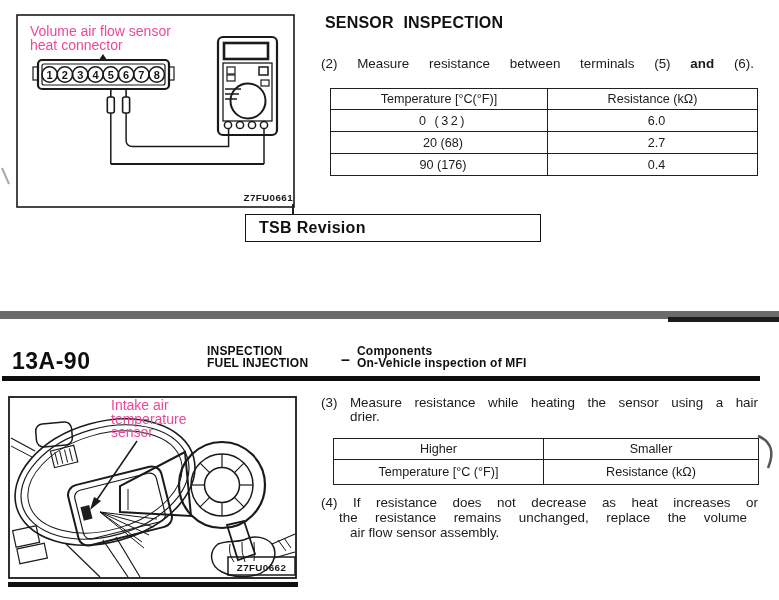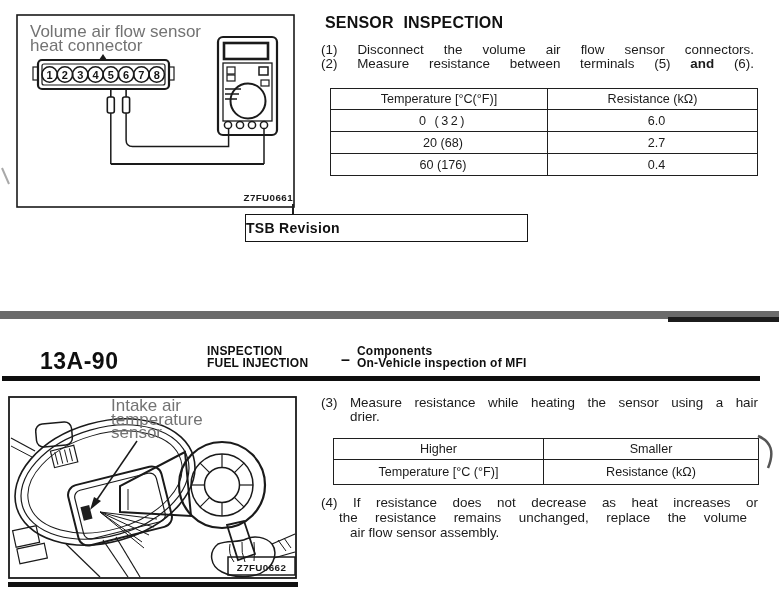--- a/index.html
+++ b/index.html
@@ -2,33 +2,33 @@
 <html><head>
 <meta charset="utf-8">
 <style>
   html,body{margin:0;padding:0;background:#fff;}
   .page{position:relative;width:779px;height:600px;background:#ffffff;overflow:hidden;
         font-family:"Liberation Sans", sans-serif;color:#161616;}
   .abs{position:absolute;}
   .just{text-align:justify;text-align-last:justify;}
   .body-text{font-size:13.4px;line-height:14px;color:#1b1b1b;}
   .heading{font-size:16px;font-weight:bold;letter-spacing:.2px;word-spacing:5px;color:#111;}
-  .fig-label{font-size:17px;line-height:13.5px;color:#737373;}
+  .fig-label{font-size:14px;line-height:13.5px;color:#ec4899;}
   table{border-collapse:collapse;table-layout:fixed;}
   td,th{border:1.7px solid #1f1f1f;text-align:center;vertical-align:middle;
         font-size:12.6px;font-weight:normal;padding:0;color:#1b1b1b;}
   .t1 th{height:20px;} .t1 td{height:21px;padding-left:8px;}
   .t2 th{height:24px;} .t2 td{height:20px;}
   .ls{letter-spacing:2.5px;}
   .tsb{border:1.8px solid #151515;width:281px;height:26px;display:flex;align-items:center;
-       padding-left:0;font-size:14px;font-weight:bold;letter-spacing:.3px;color:#111;}
+       padding-left:13px;font-size:16px;font-weight:bold;letter-spacing:.3px;color:#111;}
   .band-gray{background:#6b6b6b;}
   .band-black{background:#1c1c1c;}
   .rule{background:#0e0e0e;}
-  .pageno{font-size:23px;font-weight:bold;letter-spacing:.5px;color:#0f0f0f;margin-left:28px;}
+  .pageno{font-size:23px;font-weight:bold;letter-spacing:.5px;color:#0f0f0f;}
   .sec{font-size:12px;font-weight:bold;line-height:11.5px;letter-spacing:.2px;color:#0f0f0f;}
   .dash{font-size:16px;font-weight:bold;color:#0f0f0f;}
   svg{display:block;}
   .ink{stroke:#1a1a1a;fill:none;}
 </style>
 </head>
 <body>
 
 <div class="page">
 
@@ -97,24 +97,20 @@
     <div>Volume air flow sensor</div>
     <div>heat connector</div>
   </div>
 
   <svg class="abs" style="left:0;top:160px;" width="12" height="30" viewBox="0 0 12 30">
     <line x1="2" y1="8" x2="9" y2="24" stroke="#a9a9a9" stroke-width="2"></line>
   </svg>
 
   <div class="abs heading" style="left:325px;top:14px;">SENSOR INSPECTION</div>
 
-  <div class="abs body-text just" style="left:321px;top:43px;width:433px;">
-    <span>(1)</span>
-    <span>Disconnect the volume air flow sensor connectors.</span>
-  </div>
   <div class="abs body-text just" style="left:321px;top:57px;width:433px;">
     <span>(2)</span>
     <span>Measure resistance between terminals (5)</span>
     <b>and</b>
     <span>(6).</span>
   </div>
 
   <table class="abs t1" style="left:330px;top:88px;width:427px;">
     <colgroup>
         <col style="width:217px">
@@ -127,21 +123,21 @@
     </tr>
     <tr>
       <td class="ls">0 (32)</td>
       <td>6.0</td>
     </tr>
     <tr>
       <td>20 (68)</td>
       <td>2.7</td>
     </tr>
     <tr>
-      <td>60 (176)</td>
+      <td>90 (176)</td>
       <td>0.4</td>
     </tr>
   </tbody>
     </table>
 
   <div class="abs" style="left:292px;top:204px;width:2px;height:11px;background:#1f1f1f;"></div>
   <div class="abs tsb" style="left:245px;top:214px;">
     <span>TSB Revision</span>
   </div>
 

